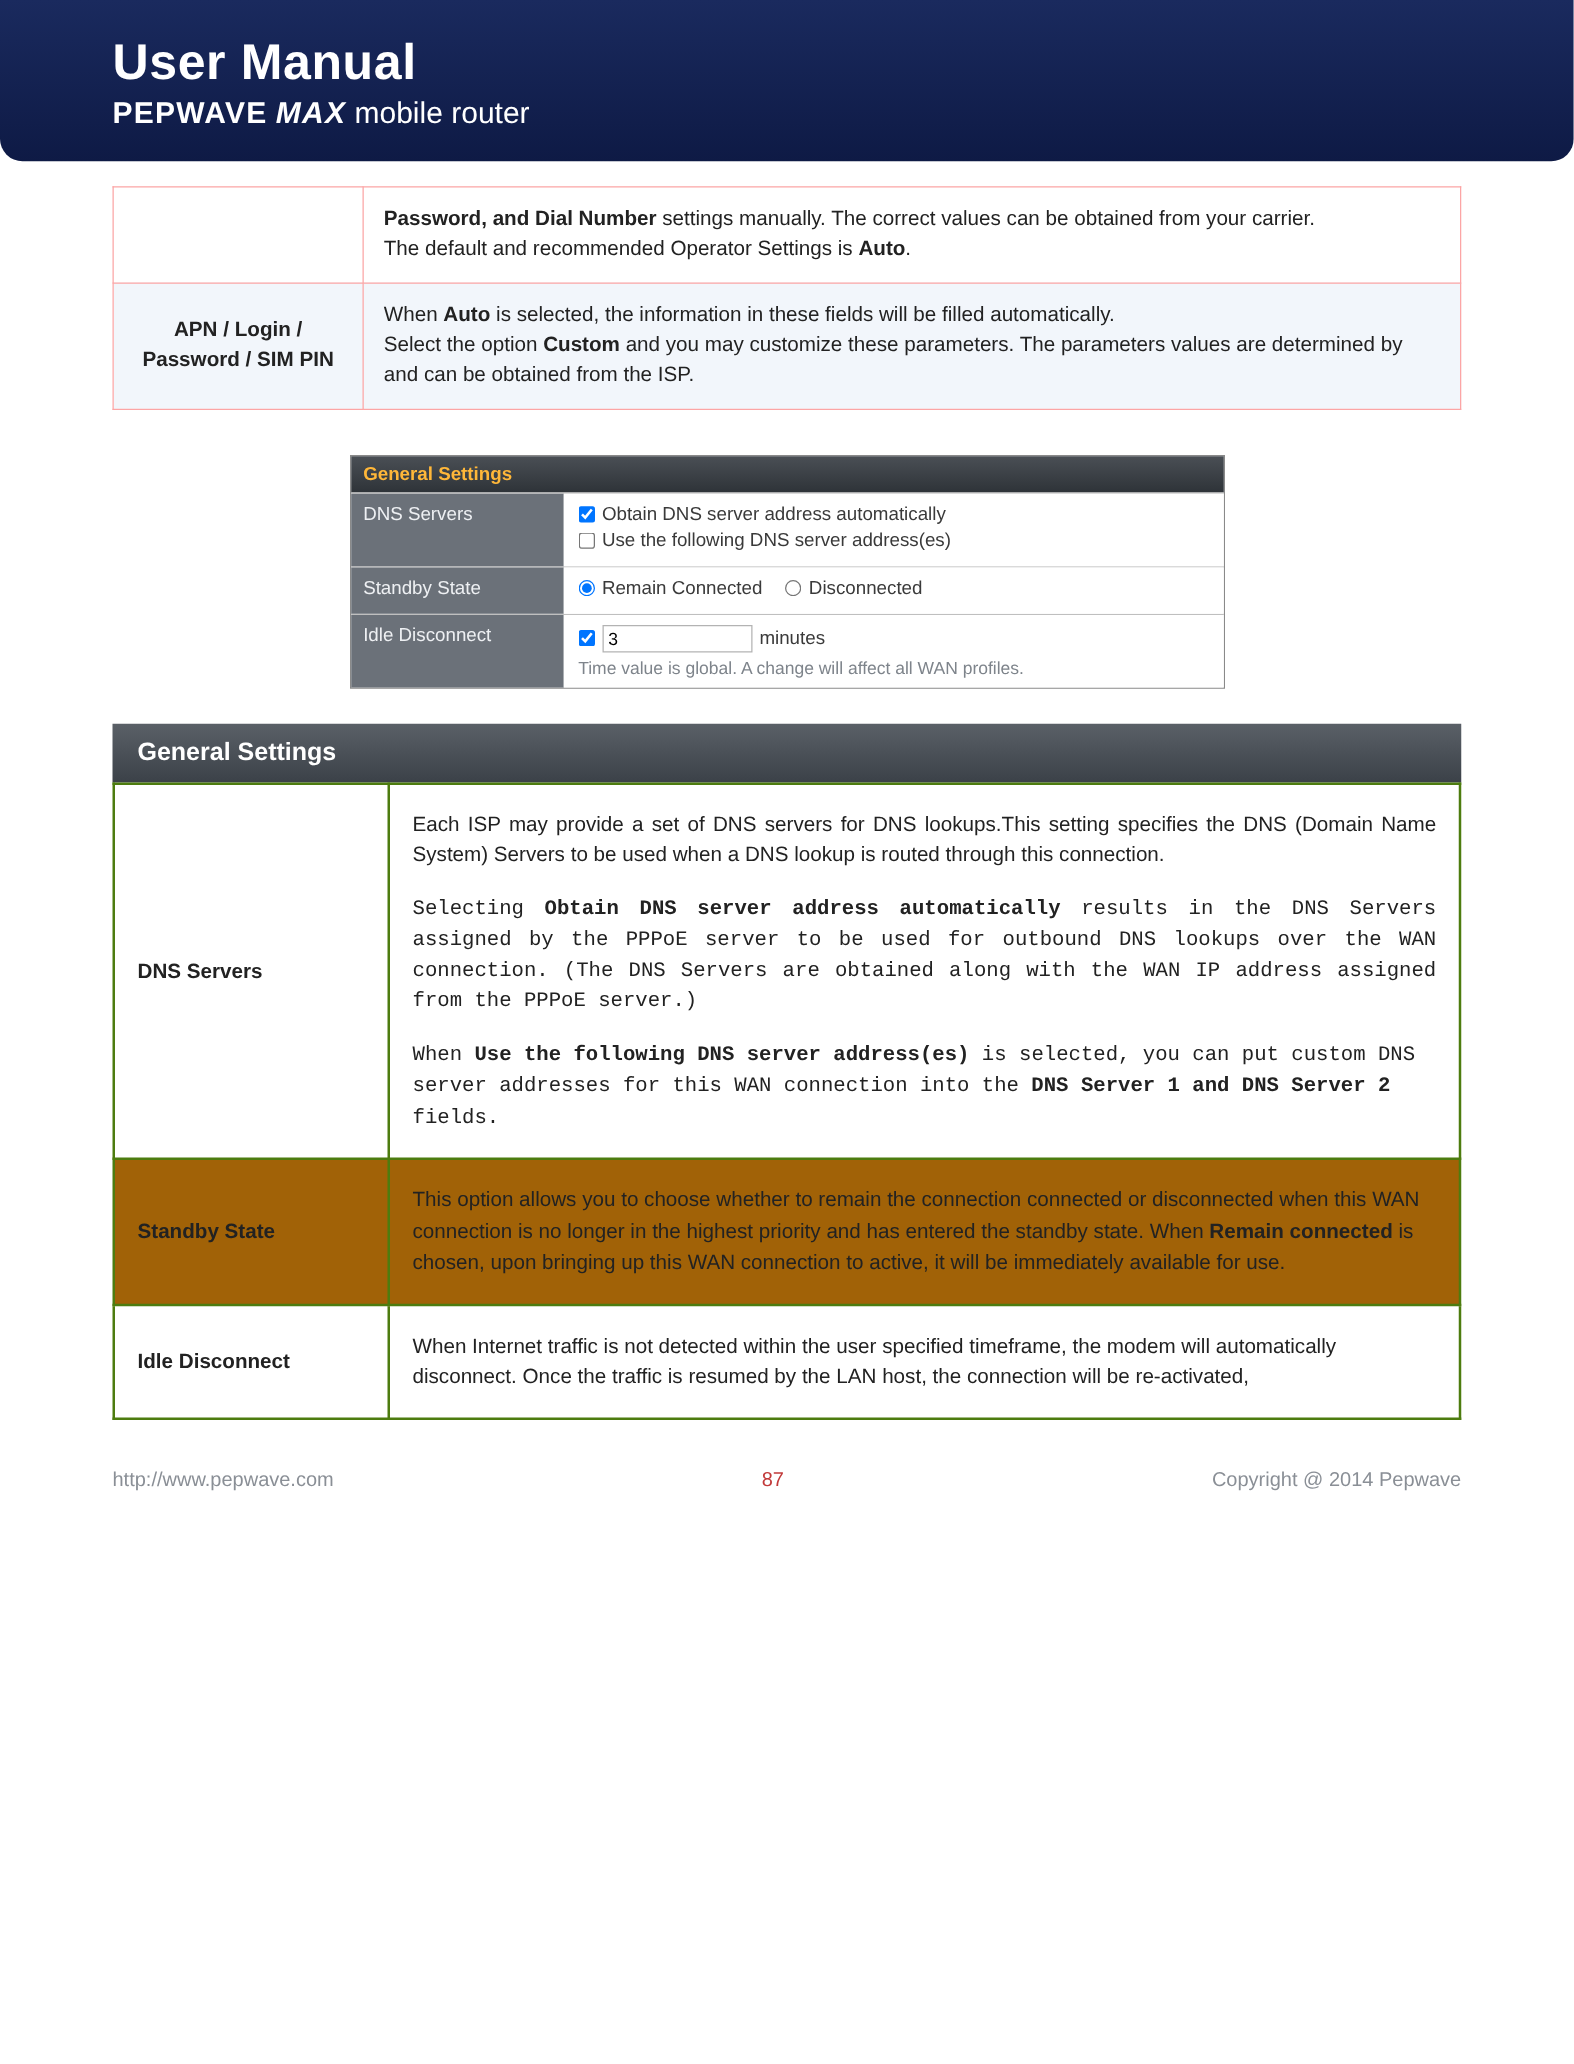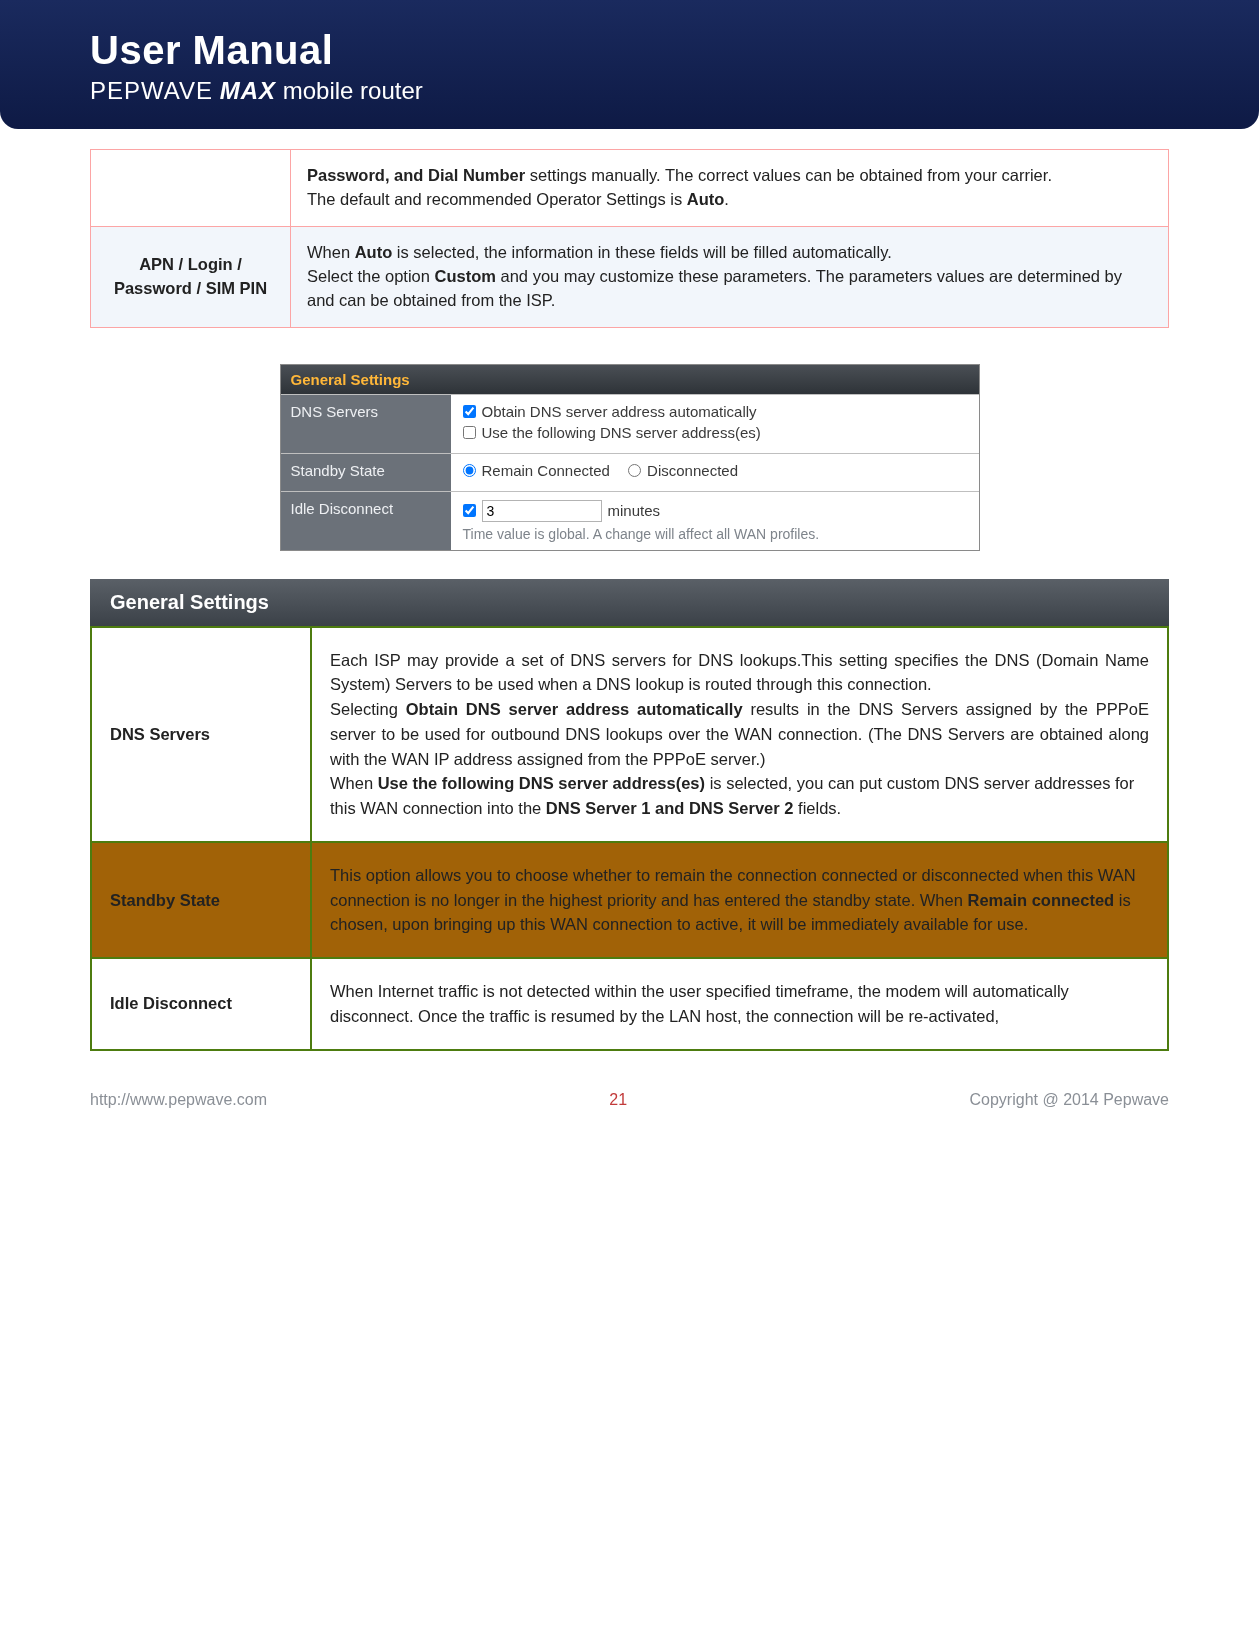--- a/index.html
+++ b/index.html
@@ -11,21 +11,21 @@
     padding-bottom: 40px;
   }
   .page-header {
     background: linear-gradient(#1a2a5e, #0e1a45);
     color: #fff;
     padding: 28px 90px 24px 90px;
     border-radius: 0 0 18px 18px;
   }
   .page-header .um { font-size: 40px; font-weight: bold; letter-spacing: .5px; }
   .page-header .sub { font-size: 24px; margin-top: 4px; }
-  .page-header .sub .pep { font-weight: normal; letter-spacing: 1px; }
+  .page-header .sub .pep { font-weight: bold; letter-spacing: 1px; }
   .page-header .sub .max { font-weight: bold; font-style: italic; letter-spacing: 1px; }
   .page-header .sub .mr { font-weight: 300; }
   .content { padding: 20px 90px 0 90px; }
 
   
   table.param { width: 100%; border-collapse: collapse; border: 1px solid #d9dde2; font-size: 16.5px; color:#222; }
   table.param td { border: 1px solid #fca5a5; padding: 14px 16px; vertical-align: middle; line-height: 1.45; }
   table.param td.lbl { width: 200px; text-align: center; font-weight: bold; background:#fff; }
   table.param tr.alt td { background: #f2f6fb; }
   table.param p + p { }
@@ -58,21 +58,21 @@
   .section-bar {
     background: linear-gradient(#5a6067,#3b4148);
     color:#fff; font-weight:bold; font-size:20px;
     padding:12px 20px; margin-top:10px;
   }
 
   table.desc { width:100%; border-collapse:collapse; border:1px solid #dce0e5; font-size:16.5px; color:#222; }
   table.desc td { border:2px solid #4d7c0f; padding:20px 18px; vertical-align:middle; line-height:1.5; }
   table.desc td.lbl { width:220px; font-weight:bold; text-align:left; }
   table.desc tr.alt td { background:#a16207; }
-  table.desc p + p { margin-top:0; }
+  table.desc p + p { margin-top:18px;font-family:Liberation Mono, monospace; }
   .justify { text-align: justify; }
 
   .page-footer{
     display:flex; justify-content:space-between; align-items:flex-end;
     padding: 40px 90px 10px 90px; color:#8a8f96; font-size:16px;
   }
   .page-footer .url{ color:#8a8f96; }
   .page-footer .pn{ color:#c23a3a; }
   .page-footer .cp{ color:#8a8f96; }
 </style>
@@ -191,15 +191,15 @@
         <p> When Internet traffic is not detected within the user specified timeframe, the modem will automatically disconnect. Once the traffic is resumed by the LAN host, the connection will be re-activated,</p>
       </td>
     </tr>
   </tbody>
     </table>
 
 </div>
 
 <div class="page-footer">
   <span class="url">http://www.pepwave.com</span>
-  <span class="pn">21</span>
+  <span class="pn">87</span>
   <span class="cp">Copyright @ 2014 Pepwave</span>
 </div>
 
 </body></html>

